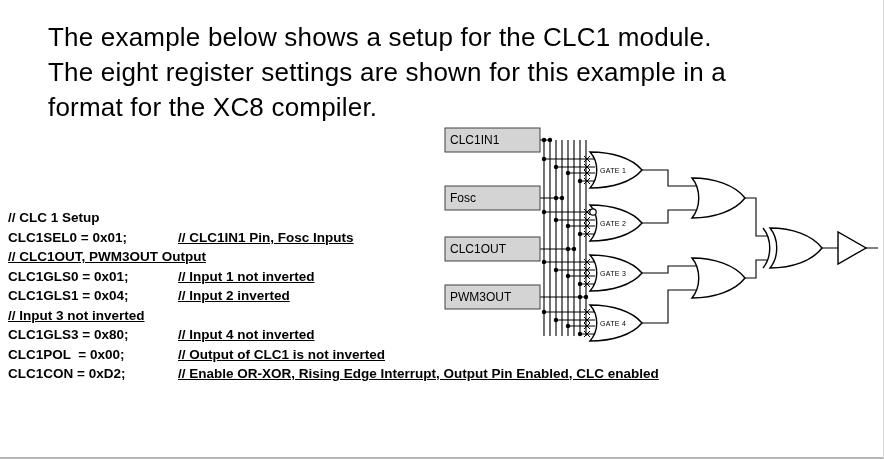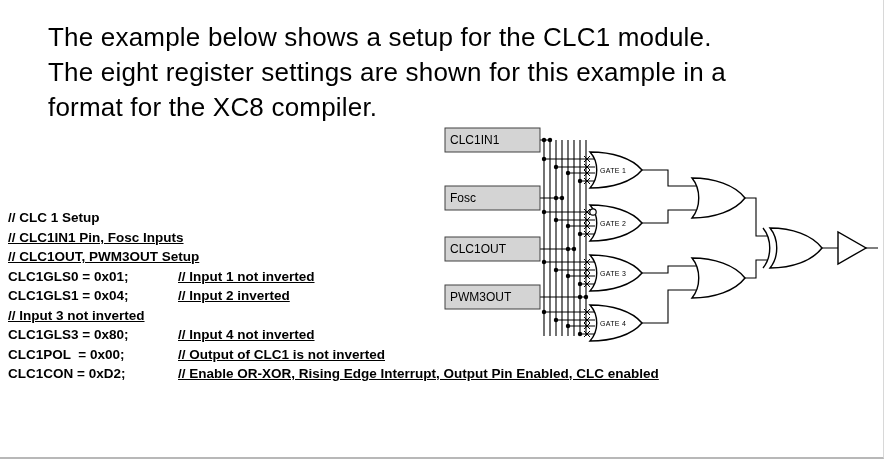--- a/index.html
+++ b/index.html
@@ -34,24 +34,25 @@
     <div>The example below shows a setup for the CLC1 module.</div>
     <div>The eight register settings are shown for this example in a</div>
     <div>format for the XC8 compiler.</div>
   </div>
 
   <div class="code">
     <div class="code-line">
         <span class="hdr">// CLC 1 Setup</span>
       </div>
     <div class="code-line">
+      <span class="asgn">CLC1SEL0 = 0x01;</span>
       <span class="cmt">// CLC1IN1 Pin, Fosc Inputs</span>
     </div>
     <div class="code-line">
-      <span class="cmt">// CLC1OUT, PWM3OUT Setup</span>
+      <span class="cmt">// CLC1OUT, PWM3OUT Output</span>
     </div>
     <div class="code-line">
       <span class="asgn">CLC1GLS0 = 0x01;</span>
       <span class="cmt">// Input 1 not inverted</span>
     </div>
     <div class="code-line">
       <span class="asgn">CLC1GLS1 = 0x04;</span>
       <span class="cmt">// Input 2 inverted</span>
     </div>
     <div class="code-line">

